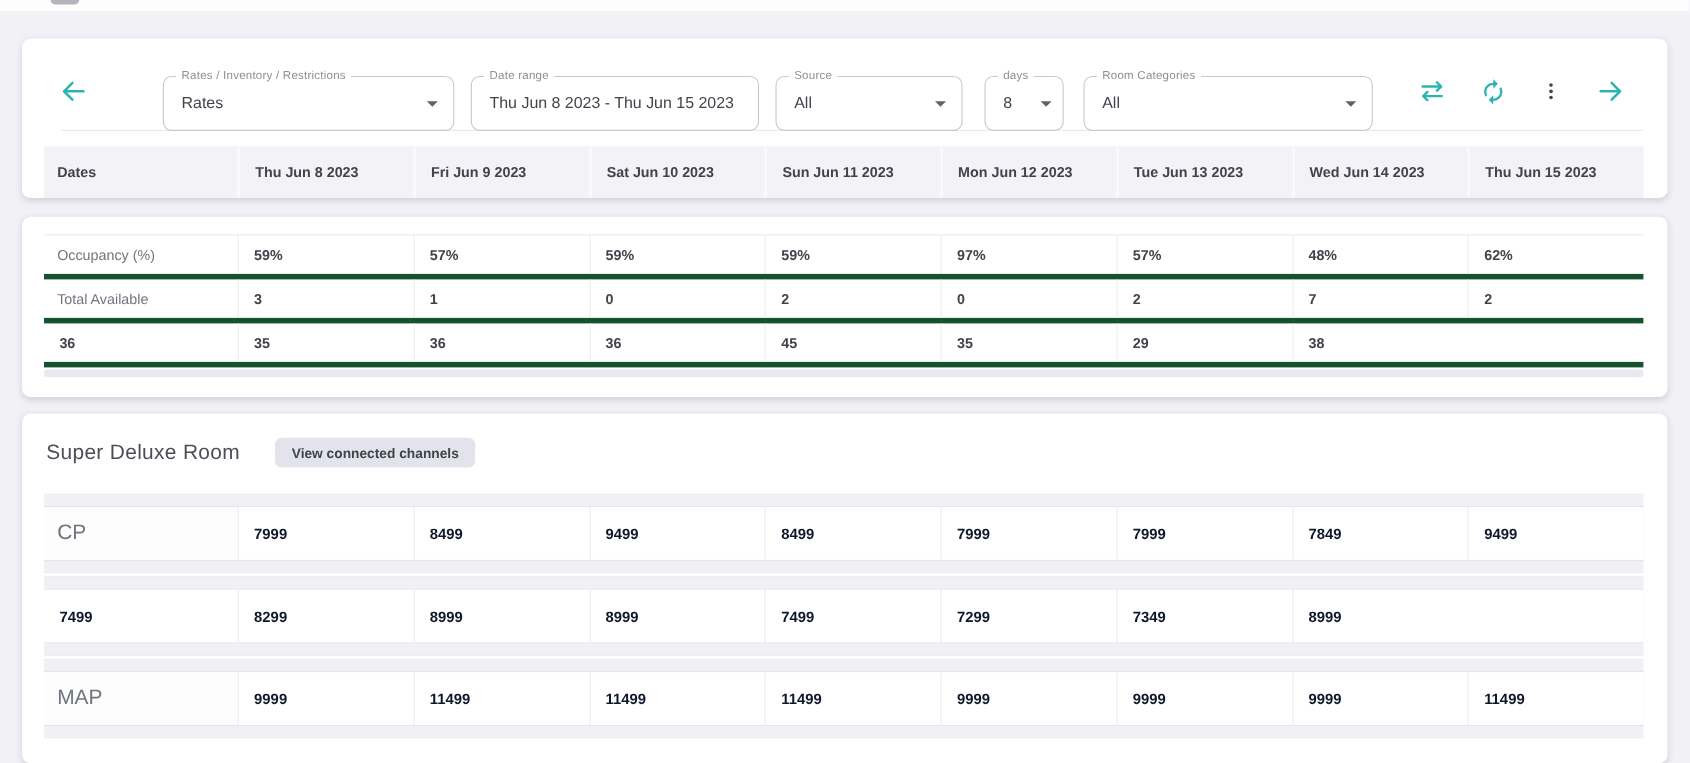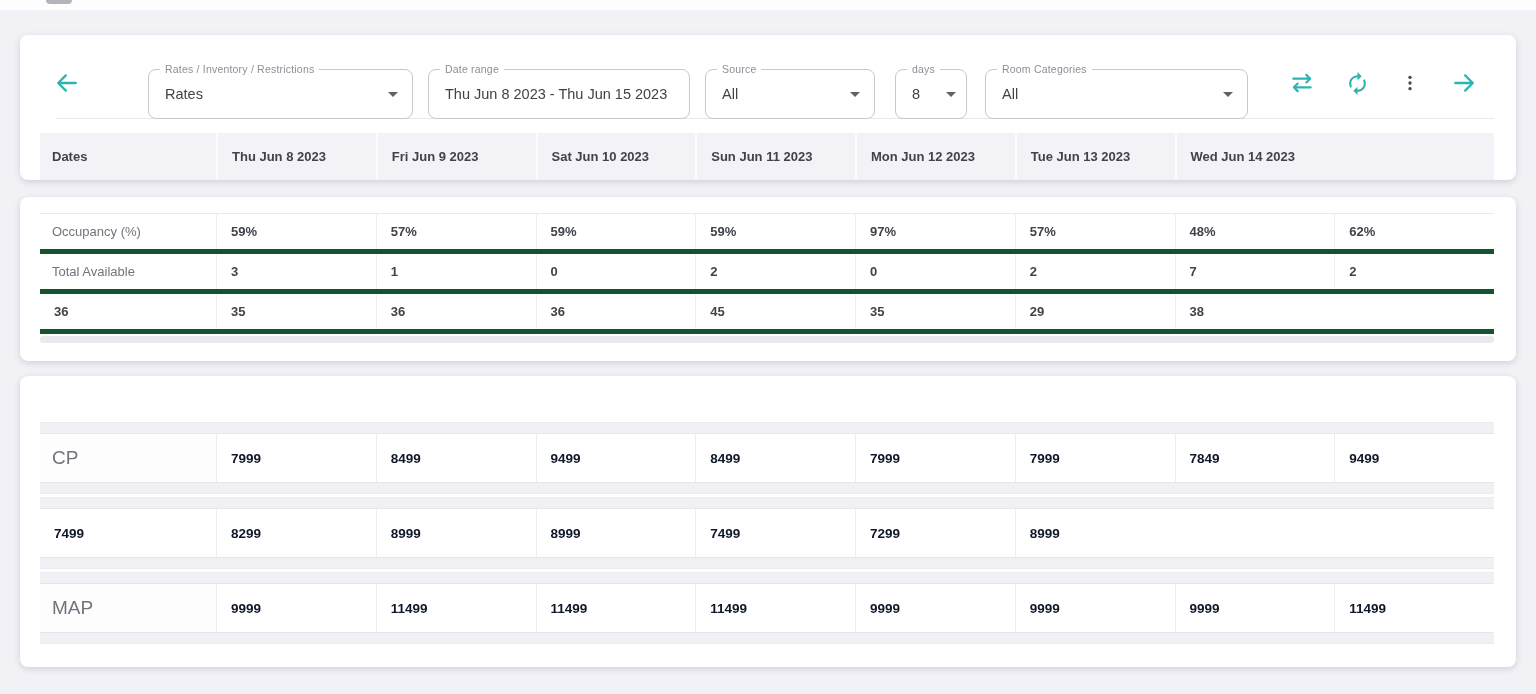--- a/index.html
+++ b/index.html
@@ -183,20 +183,21 @@
 
     <div class="dates-header grid9">
       <div class="dh-cell dh-first">Dates</div>
       <div class="dh-cell">Thu Jun 8 2023</div>
       <div class="dh-cell">Fri Jun 9 2023</div>
       <div class="dh-cell">Sat Jun 10 2023</div>
       <div class="dh-cell">Sun Jun 11 2023</div>
       <div class="dh-cell">Mon Jun 12 2023</div>
       <div class="dh-cell">Tue Jun 13 2023</div>
       <div class="dh-cell">Wed Jun 14 2023</div>
+      <div class="dh-cell">Thu Jun 15 2023</div>
     </div>
   </div>
 
   <div class="card card-summary">
     <div class="sum-table">
 
       <div class="sum-row grid9">
         <div class="sum-cell sum-label">Occupancy (%)</div>
         <div class="sum-cell sum-value">59%</div>
         <div class="sum-cell sum-value">57%</div>
@@ -228,20 +229,24 @@
         <div class="sum-cell sum-value">45</div>
         <div class="sum-cell sum-value">35</div>
         <div class="sum-cell sum-value">29</div>
         <div class="sum-cell sum-value">38</div>
       </div>
     </div>
     <div class="scroll-strip"></div>
   </div>
 
   <div class="card card-room">
+    <div class="room-header">
+      <div class="room-title">Super Deluxe Room</div>
+      <button class="channels-btn">View connected channels</button>
+    </div>
 
     <div class="rates-area">
 
       <div class="rate-band">
         <div class="rate-row grid9">
           <div class="rate-cell rate-label">CP</div>
           <div class="rate-cell rate-value">7999</div>
           <div class="rate-cell rate-value">8499</div>
           <div class="rate-cell rate-value">9499</div>
           <div class="rate-cell rate-value">8499</div>
@@ -253,20 +258,21 @@
       </div>
 
       <div class="rate-band">
         <div class="rate-row grid9">
           <div class="rate-cell rate-value">7499</div>
           <div class="rate-cell rate-value">8299</div>
           <div class="rate-cell rate-value">8999</div>
           <div class="rate-cell rate-value">8999</div>
           <div class="rate-cell rate-value">7499</div>
           <div class="rate-cell rate-value">7299</div>
+          <div class="rate-cell rate-value">7349</div>
           <div class="rate-cell rate-value">8999</div>
         </div>
       </div>
 
       <div class="rate-band">
         <div class="rate-row grid9">
           <div class="rate-cell rate-label">MAP</div>
           <div class="rate-cell rate-value">9999</div>
           <div class="rate-cell rate-value">11499</div>
           <div class="rate-cell rate-value">11499</div>

